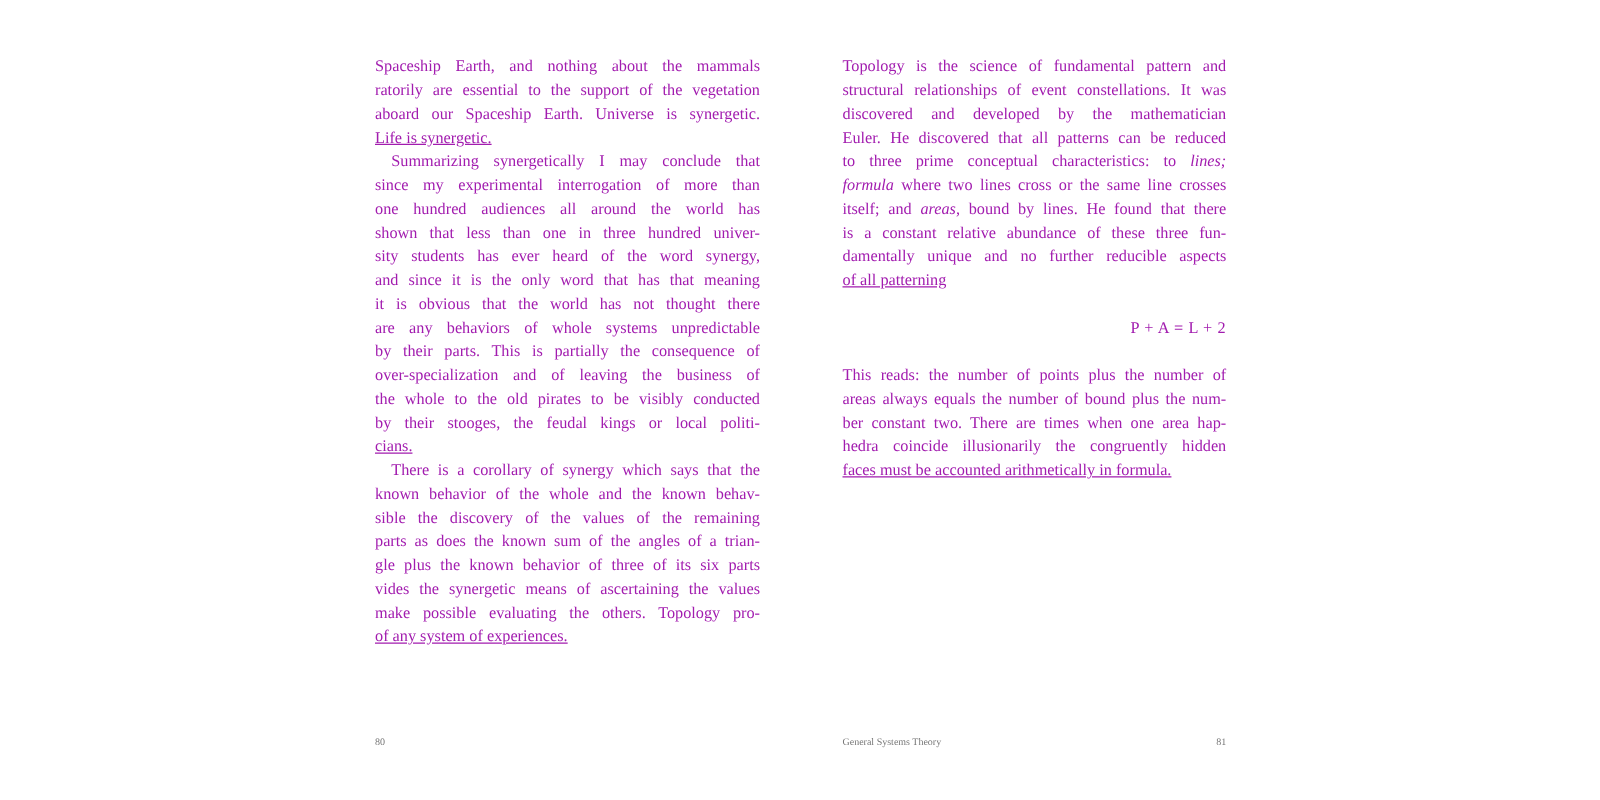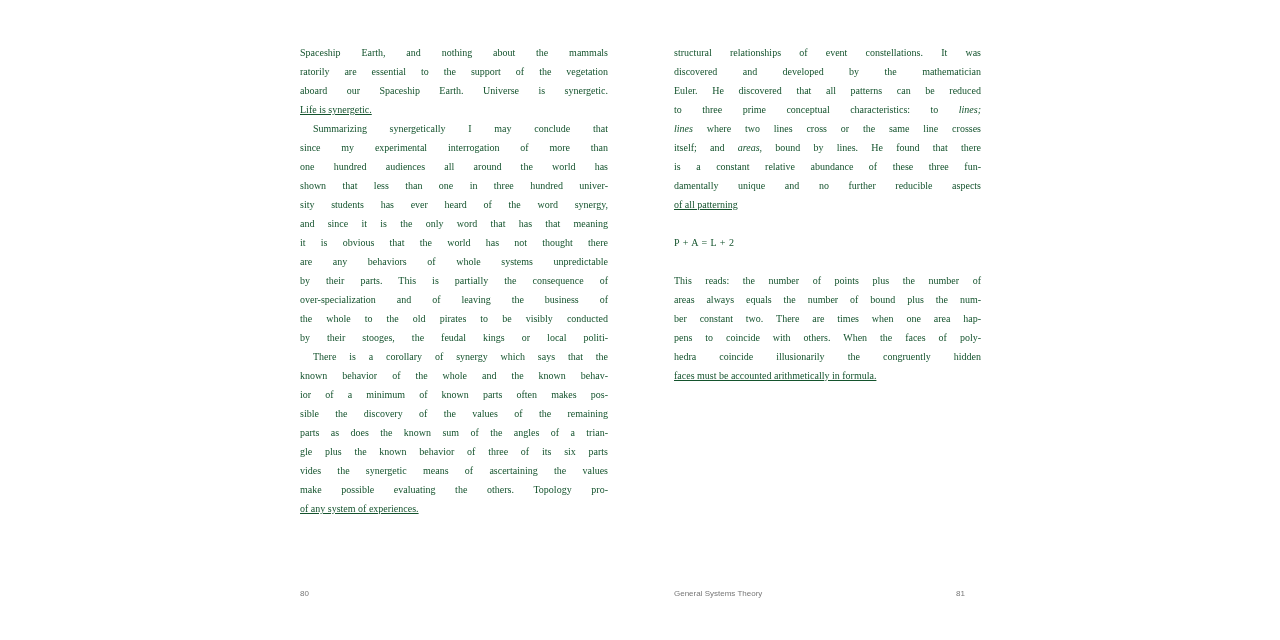--- a/index.html
+++ b/index.html
@@ -19,62 +19,62 @@
       height: 640px;
     }
     .page-left { left: 300px; width: 308px; }
     .page-right { left: 674px; width: 307px; }
     .textblock {
       position: absolute;
       top: 43px;
       left: 0;
       width: 100%;
       font-family: "Liberation Serif", "DejaVu Serif", serif;
-      font-size: 10px;
+      font-size: 13px;
       line-height: 19px;
-      color: #14532d;
+      color: #a21caf;
       text-align: justify;
       hyphens: manual;
     }
     .line {
       display: block;
       text-align: justify;
       text-align-last: justify;
       white-space: nowrap;
       height: 19px;
     }
     .line.last {
       text-align-last: left;
       text-decoration: underline;
     }
     .line.indent {
       padding-left: 13px;
     }
     .equation {
       display: block;
-      text-align: left;
+      text-align: right;
       height: 19px;
       margin: 19px 0 19px 0;
       font-family: "Liberation Serif", "DejaVu Serif", serif;
       letter-spacing: 0.5px;
     }
     em {
       font-style: italic;
     }
     .footer {
       position: absolute;
       top: 589px;
-      font-family: Liberation Sans, sans-serif;
+      font-family: Liberation Serif, serif;
       font-size: 8px;
       color: #777777;
       line-height: 10px;
     }
     .folio-left { left: 0; }
     .running-head { left: 0; }
-    .folio-right { right: 16px; text-align: right; }
+    .folio-right { right: 0; text-align: right; }
   </style>
 </head>
 <body>
 
 <div class="page page-left">
   <div class="textblock">
     <span class="line">Spaceship Earth, and nothing about the mammals</span>
     <span class="line">ratorily are essential to the support of the vegetation</span>
     <span class="line">aboard our Spaceship Earth. Universe is synergetic.</span>
     <span class="line last">Life is synergetic.</span>
@@ -83,49 +83,49 @@
     <span class="line">one hundred audiences all around the world has</span>
     <span class="line">shown that less than one in three hundred univer-</span>
     <span class="line">sity students has ever heard of the word synergy,</span>
     <span class="line">and since it is the only word that has that meaning</span>
     <span class="line">it is obvious that the world has not thought there</span>
     <span class="line">are any behaviors of whole systems unpredictable</span>
     <span class="line">by their parts. This is partially the consequence of</span>
     <span class="line">over-specialization and of leaving the business of</span>
     <span class="line">the whole to the old pirates to be visibly conducted</span>
     <span class="line">by their stooges, the feudal kings or local politi-</span>
+    <span class="line last">cians.</span>
     <span class="line indent">There is a corollary of synergy which says that the</span>
     <span class="line">known behavior of the whole and the known behav-</span>
-    <span class="line">ior of a minimum of known parts often makes pos-</span>
     <span class="line">sible the discovery of the values of the remaining</span>
     <span class="line">parts as does the known sum of the angles of a trian-</span>
     <span class="line">gle plus the known behavior of three of its six parts</span>
     <span class="line">vides the synergetic means of ascertaining the values</span>
     <span class="line">make possible evaluating the others. Topology pro-</span>
     <span class="line last">of any system of experiences.</span>
   </div>
   <div class="footer folio-left">80</div>
 </div>
 
 <div class="page page-right">
   <div class="textblock">
+    <span class="line">Topology is the science of fundamental pattern and</span>
     <span class="line">structural relationships of event constellations. It was</span>
     <span class="line">discovered and developed by the mathematician</span>
     <span class="line">Euler. He discovered that all patterns can be reduced</span>
     <span class="line"><span>to three prime conceptual characteristics: to </span><em>lines;</em></span>
-    <span class="line"><em>lines</em><span> where two lines cross or the same line crosses</span></span>
+    <span class="line"><em>formula</em><span> where two lines cross or the same line crosses</span></span>
     <span class="line"><span>itself; and </span><em>areas,</em><span> bound by lines. He found that there</span></span>
     <span class="line">is a constant relative abundance of these three fun-</span>
     <span class="line">damentally unique and no further reducible aspects</span>
     <span class="line last">of all patterning</span>
 
     <span class="equation">P + A = L + 2</span>
 
     <span class="line">This reads: the number of points plus the number of</span>
     <span class="line">areas always equals the number of bound plus the num-</span>
     <span class="line">ber constant two. There are times when one area hap-</span>
-    <span class="line">pens to coincide with others. When the faces of poly-</span>
     <span class="line">hedra coincide illusionarily the congruently hidden</span>
     <span class="line last">faces must be accounted arithmetically in formula.</span>
   </div>
   <div class="footer running-head">General Systems Theory</div>
   <div class="footer folio-right">81</div>
 </div>
 
 </body></html>

